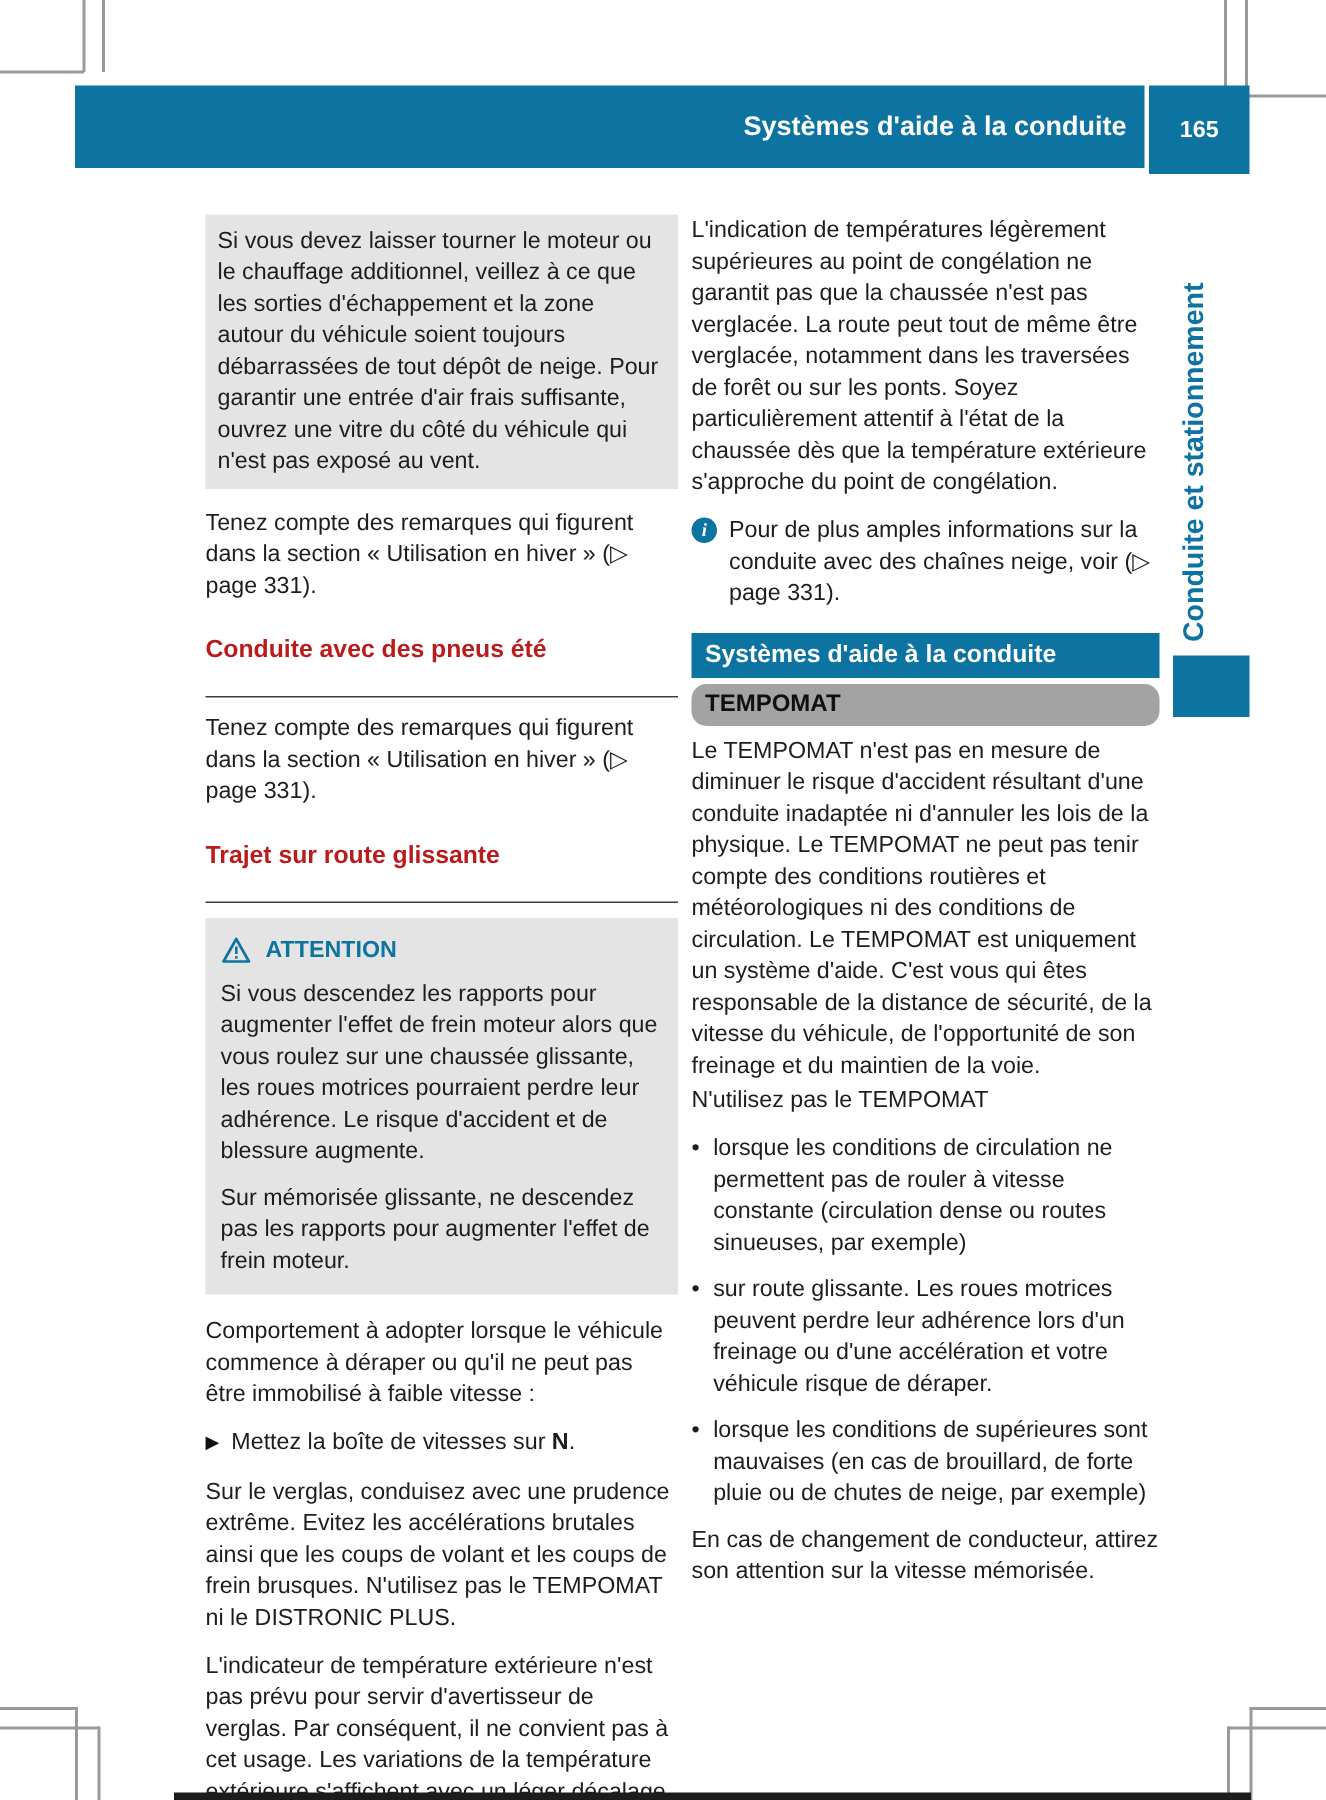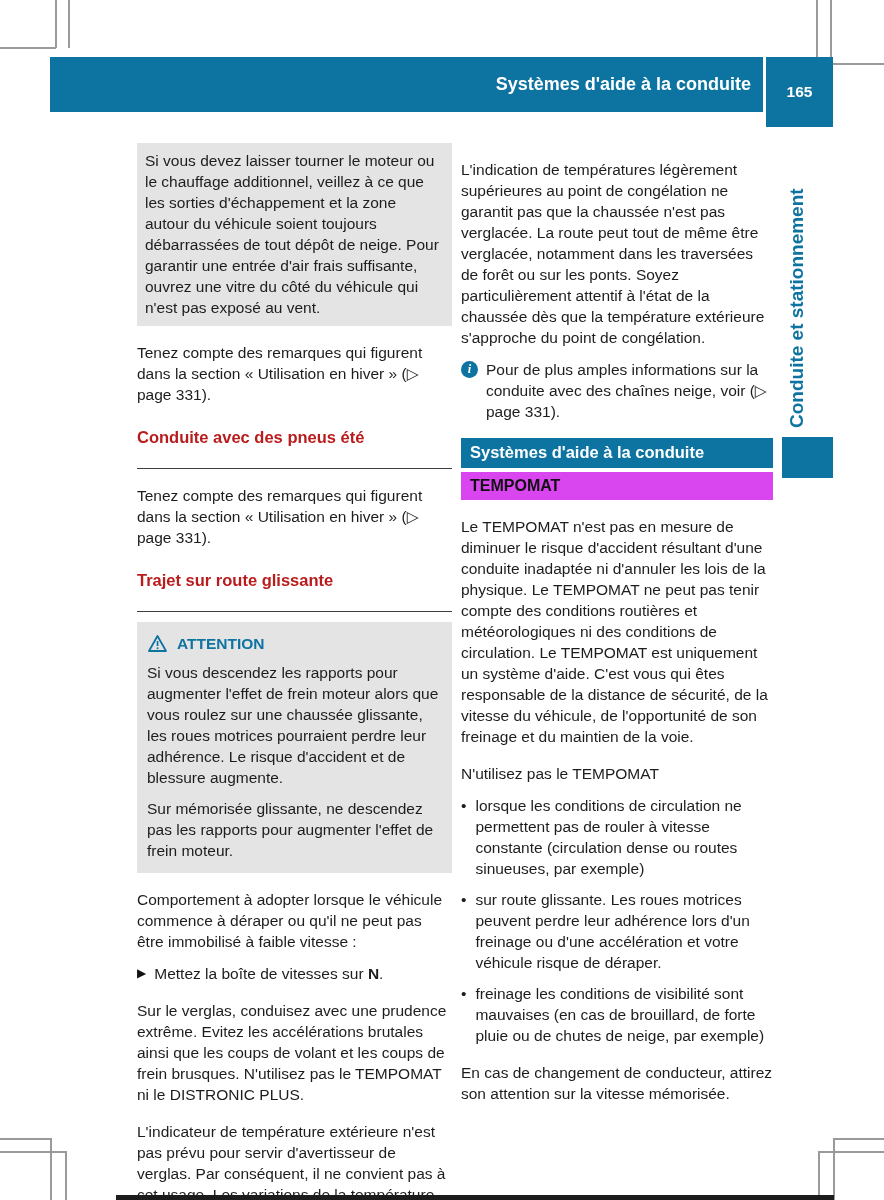--- a/index.html
+++ b/index.html
@@ -13,29 +13,29 @@
   .frame{position:absolute;background:#9a9a9a;}
   .footer-line{position:absolute;background:#1c1c1c;}
   
   .header-bar{
     position:absolute;left:50px;top:57px;width:713px;height:55px;
     display:flex;align-items:center;justify-content:flex-end;
     padding-right:12px;box-sizing:border-box;
   }
   .header-title{color:#fff;font-weight:bold;font-size:18px;letter-spacing:0;}
   .pagenum-box{
-    position:absolute;left:766px;top:57px;width:67px;height:70px;
+    position:absolute;left:766px;top:57px;width:67px;height:59px;
     display:flex;align-items:center;justify-content:center;
   }
   .pagenum{color:#fff;font-weight:bold;font-size:15.5px;}
   
   .col{position:absolute;top:143px;font-size:15.5px;line-height:21px;}
   .col-left{left:137px;width:315px;}
   .col-right{left:461px;width:312px;}
-  .col p{margin:16px 0 11px 0;}
+  .col p{margin:0 0 11px 0;}
   .notebox{
     padding:7px 8px 8px 8px;margin:0 0 12px 0;box-sizing:border-box;
   }
   .h3{
     font-size:16.5px;font-weight:bold;margin:22px 0 10px 0;
     padding-bottom:20px;border-bottom:1.5px solid #3c3c3c;color:#b91c1c;
   }
   .warnbox{padding:9px 10px 12px 10px;margin:0 0 14px 0;box-sizing:border-box;}
   .warnhead{display:flex;align-items:center;gap:9px;font-weight:bold;font-size:15.5px;margin:2px 0 8px 0;}
   .warnbox p{margin:0 0 10px 0;}
@@ -135,35 +135,35 @@
 
 <div class="col col-right">
   <p>L'indication de températures légèrement supérieures au point de congélation ne garantit pas que la chaussée n'est pas verglacée. La route peut tout de même être verglacée, notamment dans les traversées de forêt ou sur les ponts. Soyez particulièrement attentif à l'état de la chaussée dès que la température extérieure s'approche du point de congélation.</p>
 
   <div class="info-row">
     <span class="info-icon" style="background:#0d73a0;">i</span>
     <span>Pour de plus amples informations sur la conduite avec des chaînes neige, voir (▷ page 331).</span>
   </div>
 
   <div class="section-bar" style="background:#0d73a0;">Systèmes d'aide à la conduite</div>
-  <div class="subsection-bar" style="background:#d946ef;">TEMPOMAT</div>
+  <div class="subsection-bar" style="background:#a3a3a3;border-radius:10px;">TEMPOMAT</div>
 
 
   <p style="margin-bottom:2px;">Le TEMPOMAT n'est pas en mesure de diminuer le risque d'accident résultant d'une conduite inadaptée ni d'annuler les lois de la physique. Le TEMPOMAT ne peut pas tenir compte des conditions routières et météorologiques ni des conditions de circulation. Le TEMPOMAT est uniquement un système d'aide. C'est vous qui êtes responsable de la distance de sécurité, de la vitesse du véhicule, de l'opportunité de son freinage et du maintien de la voie.</p>
   <p>N'utilisez pas le TEMPOMAT</p>
 
   <div class="bullet-list">
     <div class="bullet-item">
       <span class="bullet-dot">•</span>
       <span>lorsque les conditions de circulation ne permettent pas de rouler à vitesse constante (circulation dense ou routes sinueuses, par exemple)</span>
     </div>
     <div class="bullet-item">
       <span class="bullet-dot">•</span>
       <span>sur route glissante. Les roues motrices peuvent perdre leur adhérence lors d'un freinage ou d'une accélération et votre véhicule risque de déraper.</span>
     </div>
     <div class="bullet-item">
       <span class="bullet-dot">•</span>
-      <span>freinage les conditions de visibilité sont mauvaises (en cas de brouillard, de forte pluie ou de chutes de neige, par exemple)</span>
+      <span>lorsque les conditions de supérieures sont mauvaises (en cas de brouillard, de forte pluie ou de chutes de neige, par exemple)</span>
     </div>
   </div>
 
   <p>En cas de changement de conducteur, attirez son attention sur la vitesse mémorisée.</p>
 </div>
 
 </body></html>

